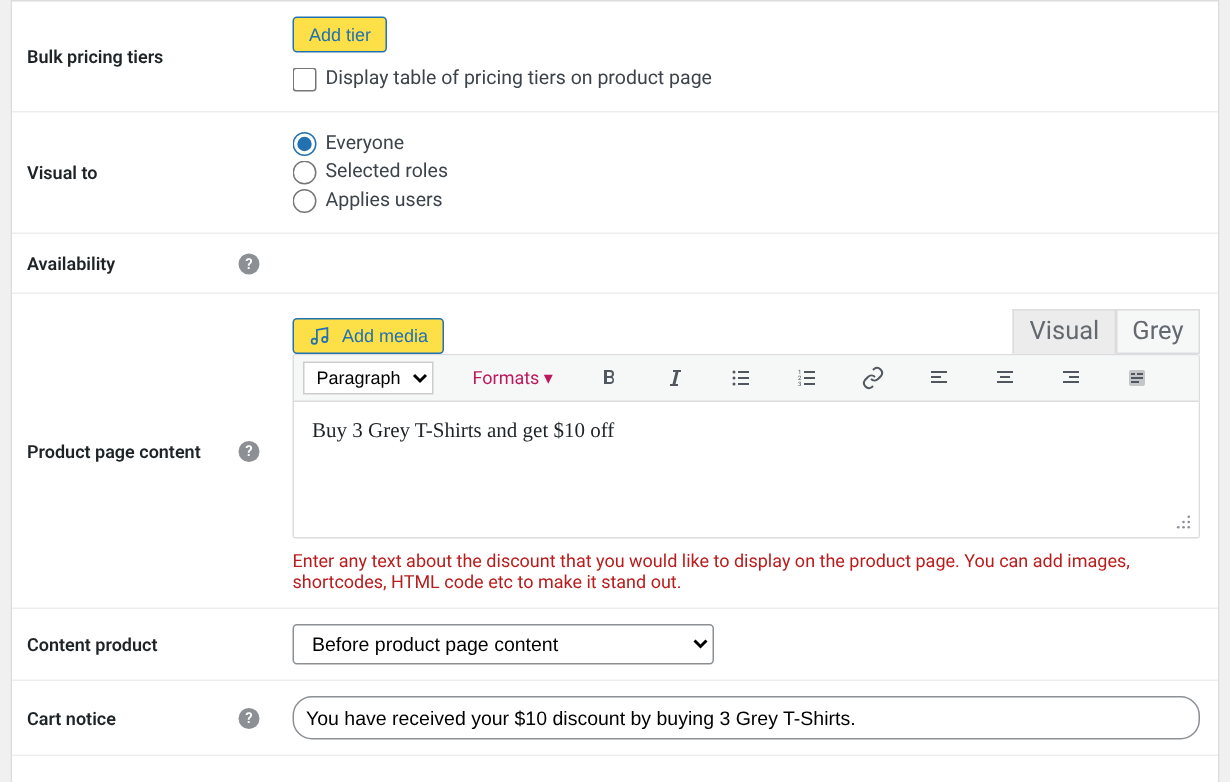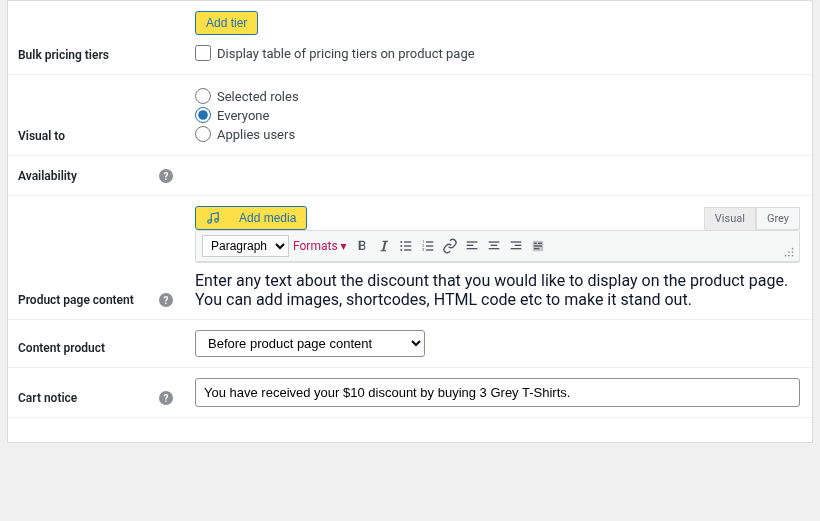--- a/index.html
+++ b/index.html
@@ -1,41 +1,41 @@
 <!DOCTYPE html>
 <html><head>
 <meta charset="utf-8">
 <style>
 * { box-sizing: border-box; margin: 0; padding: 0; }
 body { font-family: -apple-system, BlinkMacSystemFont, "Segoe UI", Roboto, sans-serif; font-size: 13px; color: #1d2327; background: #f0f0f1; width: 820px; }
 .panel { background: #fff; border: 1px solid #dcdcde; margin: 0 7px; }
 .row { display: flex; border-bottom: 1px solid #eee; }
 .row:last-child { border-bottom: none; }
-.label-col { width: 175px; padding: 12px 10px 12px 10px; font-weight: 600; font-size: 12px; color: #1d2327; display: flex; align-items: flex-end; justify-content: space-between; }
+.label-col { width: 175px; padding: 12px 10px 12px 10px; font-weight: 600; font-size: 12px; color: #1d2327; display: flex; align-items: center; justify-content: space-between; }
 .help-icon { width: 14px; height: 14px; border-radius: 50%; background: #8c8f94; color: #fff; font-size: 10px; display: inline-flex; align-items: center; justify-content: center; margin-top: 1px; }
 .field-col { flex: 1; padding: 10px 12px; }
 .btn-outline { background: #fde047; border: 1px solid #2271b1; color: #2271b1; padding: 4px 10px; border-radius: 3px; font-size: 12px; cursor: pointer; }
-.checkbox-row, .radio-row { display: flex; align-items: center; gap: 6px; font-size: 13px; color: #3c434a; margin: 3px 0; }
+.checkbox-row, .radio-row { display: flex; align-items: flex-start; gap: 6px; font-size: 13px; color: #3c434a; margin: 3px 0; }
 input[type="checkbox"], input[type="radio"] { width: 16px; height: 16px; accent-color: #2271b1; }
 .editor-wrap { border: 1px solid #dcdcde; border-radius: 2px; margin-bottom: 8px; }
 .editor-top { display: flex; justify-content: space-between; align-items: flex-end; margin-bottom: 0; }
 .tabs { display: flex; gap: 0; }
-.tab { border: 1px solid #dcdcde; padding: 4px 10px; font-size: 11px; background: #f6f7f7; cursor: pointer; color: #646970; }
+.tab { border: 1px solid #dcdcde; padding: 4px 10px; font-size: 17px; background: #f6f7f7; cursor: pointer; color: #646970; }
 .tab.active { background: #ececec; border-bottom-color: #ececec; }
-.toolbar { background: #f6f7f7; border-bottom: 1px solid #dcdcde; padding: 4px 6px; display: flex; align-items: center; gap: 0; }
+.toolbar { background: #f6f7f7; border-bottom: 1px solid #dcdcde; padding: 4px 6px; display: flex; align-items: center; gap: 22px; }
 .toolbar select { font-size: 12px; padding: 2px 4px; border: 1px solid #ccc; background: #fff; }
 .formats { font-size: 12px; color: #be185d; padding: 0 4px; cursor: pointer; }
 .tool-btn { width: 22px; height: 22px; display: inline-flex; align-items: center; justify-content: center; color: #50575e; cursor: pointer; border-radius: 2px; }
 .tool-btn svg { width: 16px; height: 16px; }
 .editor-body { min-height: 90px; padding: 12px; font-family: Georgia, serif; font-size: 14px; color: #1d2327; background: #fff; position: relative; }
 .resize-handle { position: absolute; right: 2px; bottom: 2px; width: 14px; height: 14px; color: #8c8f94; }
-.help-text { font-size: 16px; color: #0f172a; }
-select.full, input.full { width: 230px; padding: 4px 8px; border: 1px solid #8c8f94; border-radius: 3px; font-size: 13px; background: #fff; }
-input.full-wide { width: 100%; padding: 6px 8px; border: 1px solid #8c8f94; border-radius: 3px; font-size: 13px; }
-.add-media-btn { display: inline-flex; align-items: center; gap: 19px; }
+.help-text { font-size: 12px; color: #b91c1c; }
+select.full, input.full { width: 281px; padding: 4px 8px; border: 1px solid #8c8f94; border-radius: 3px; font-size: 13px; background: #fff; }
+input.full-wide { width: 100%; padding: 6px 8px; border: 1px solid #8c8f94; border-radius: 13px; font-size: 13px; }
+.add-media-btn { display: inline-flex; align-items: center; gap: 8px; }
 .add-media-btn svg { width: 14px; height: 14px; }
 .spacer-top { margin-top: 10px; }
 </style>
 </head>
 <body>
 
 <div class="panel">
 
   <div class="row">
     <div class="label-col">
@@ -49,26 +49,26 @@
       </div>
     </div>
   </div>
 
   <div class="row">
     <div class="label-col">
         <span>Visual to</span>
       </div>
     <div class="field-col">
       <div class="radio-row">
+          <input type="radio" name="applies" checked="" style="">
+          <span>Everyone</span>
+        </div>
+      <div class="radio-row">
           <input type="radio" name="applies" style="">
           <span>Selected roles</span>
-        </div>
-      <div class="radio-row">
-          <input type="radio" name="applies" checked="" style="">
-          <span>Everyone</span>
         </div>
       <div class="radio-row">
           <input type="radio" name="applies" style="">
           <span>Applies users</span>
         </div>
     </div>
   </div>
 
   <div class="row">
     <div class="label-col">
@@ -161,20 +161,21 @@
           <span class="tool-btn">
               <svg viewBox="0 0 24 24" fill="currentColor">
                 <rect x="4" y="4" width="16" height="16" rx="2" opacity="0.3"></rect>
                 <rect x="6" y="7" width="4" height="2"></rect>
                 <rect x="12" y="7" width="6" height="2"></rect>
                 <rect x="6" y="11" width="12" height="2"></rect>
                 <rect x="6" y="15" width="8" height="2"></rect>
               </svg>
             </span>
         </div>
+        <div class="editor-body">Buy 3 Grey T-Shirts and get $10 off</div>
         <div style="position:relative;height:0">
             <svg class="resize-handle" style="position:absolute;right:3px;bottom:3px" viewBox="0 0 16 16" fill="currentColor">
               <circle cx="12" cy="4" r="1"></circle>
               <circle cx="8" cy="8" r="1"></circle>
               <circle cx="12" cy="8" r="1"></circle>
               <circle cx="4" cy="12" r="1"></circle>
               <circle cx="8" cy="12" r="1"></circle>
               <circle cx="12" cy="12" r="1"></circle>
             </svg>
           </div>

